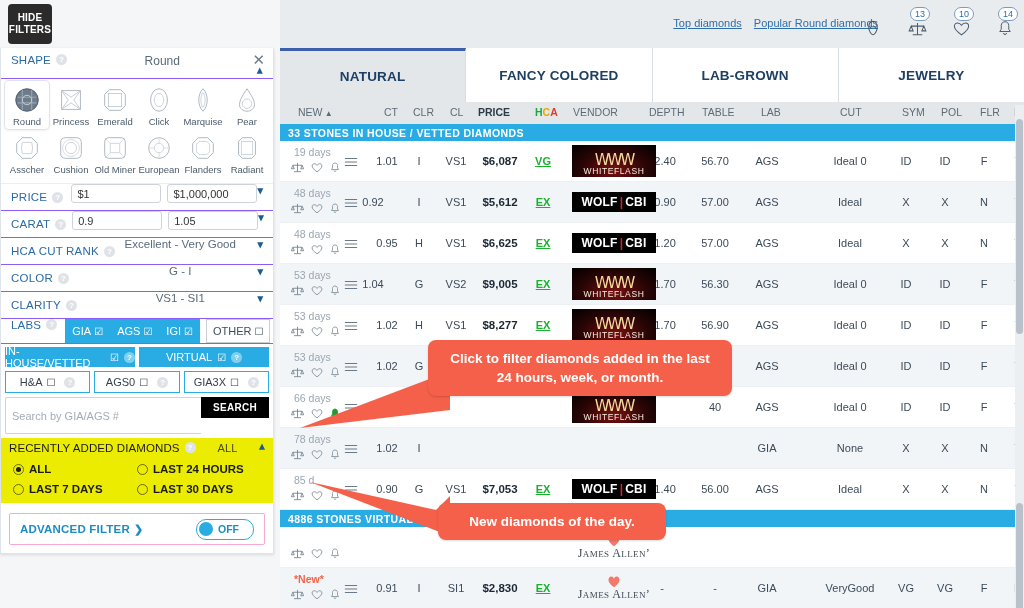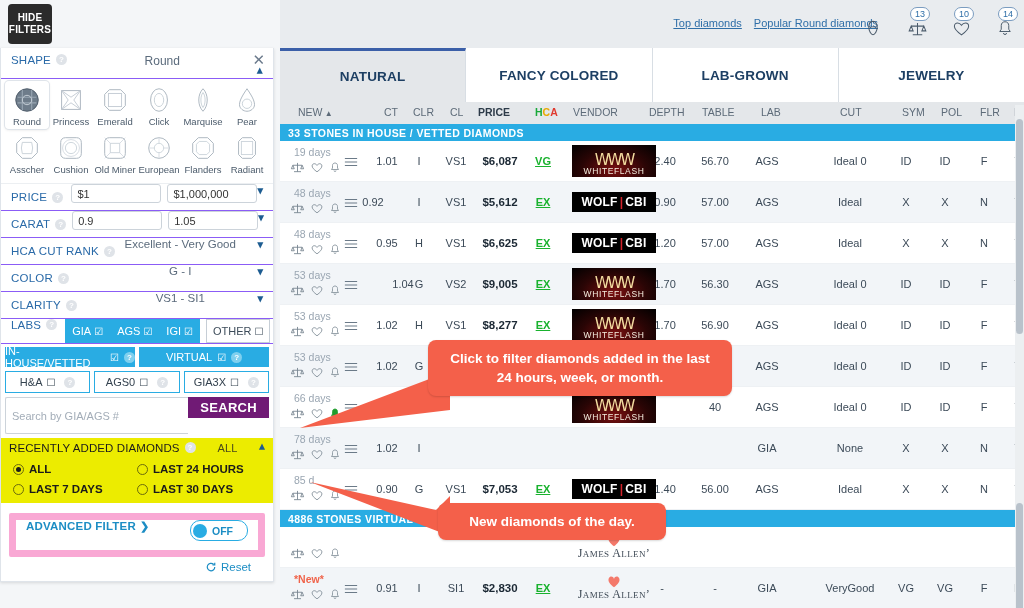--- a/index.html
+++ b/index.html
@@ -93,21 +93,21 @@
     font-size:11px;color:#34424f;cursor:pointer;
   }
   
   #search-row{display:flex;padding:0 4px 4px 4px;}
   #search-input{
     flex:1;height:19px;border:1px solid #ccd3da;border-right:none;border-radius:2px 0 0 2px;
     font-size:11px;padding:8px 6px;color:#333;font-family:Liberation Sans, sans-serif;
   }
   #search-input::placeholder{color:#a3adb8;}
   #search-btn{
-    background:#701a75;color:#fff;font-size:13px;font-weight:bold;
+    background:#000000;color:#fff;font-size:10px;font-weight:bold;
     padding:0 12px;height:21px;display:flex;align-items:center;cursor:pointer;letter-spacing:.3px;
   }
   
   #recent-header{
     background:#ecec00;height:19px;display:flex;align-items:center;padding:0 8px;
     font-size:11.5px;color:#1b1b1b;font-weight:normal;letter-spacing:.1px;
   }
   #recent-all{flex:1;text-align:center;color:#4a4a1a;font-size:11px;}
   #recent-body{background:#ecec00;padding:6px 12px 8px 12px;}
   .radio-grid{display:grid;grid-template-columns:1fr 1fr;row-gap:8px;}
@@ -115,21 +115,21 @@
   .radio-dot{
     width:9px;height:9px;border-radius:50%;border:1px solid #6b6b0d;background:#ecec00;
     display:inline-block;position:relative;flex:none;
   }
   .radio-dot.on::after{
     content:"";position:absolute;left:2px;top:2px;width:5px;height:5px;border-radius:50%;background:#1b1b1b;
   }
   
   #adv-wrap{padding:10px 8px 8px 8px;}
   #adv-box{
-    border:7px solid #f9a8d4;height:30px;display:flex;align-items:flex-start;
+    border:1px solid #f9a8d4;height:30px;display:flex;align-items:center;
     padding:0 10px;border-radius:2px;cursor:pointer;
   }
   #adv-label{color:#1c8dc4;font-size:11.5px;font-weight:bold;letter-spacing:.2px;}
   #adv-toggle{
     margin-left:auto;width:52px;height:19px;border-radius:10px;border:1px solid #29ace3;
     background:#fff;display:flex;align-items:center;padding:0 2px;cursor:pointer;
   }
   #adv-knob{width:14px;height:14px;border-radius:50%;background:#29ace3;flex:none;}
   #adv-off{font-size:10.5px;font-weight:bold;color:#1c8dc4;margin-left:5px;}
   #reset-row{display:flex;justify-content:flex-end;align-items:center;gap:4px;padding:4px 14px 0 0;}
@@ -459,27 +459,20 @@
 
     <div id="adv-wrap">
       <div id="adv-box">
         <span id="adv-label">ADVANCED FILTER</span>
         <span id="adv-label" style="color:#1c8dc4;font-size:11px;font-weight:bold;margin-left:4px;">❯</span>
         <div id="adv-toggle">
           <div id="adv-knob"></div>
           <span id="adv-off">OFF</span>
         </div>
       </div>
-      <div id="reset-row">
-        <svg width="12" height="12" viewBox="0 0 16 16">
-          <path d="M13 8a5 5 0 1 1-1.6-3.6" fill="none" stroke="#1c8dc4" stroke-width="1.6"></path>
-          <path d="M13 2.2 L13 5.2 L10 5.2" fill="none" stroke="#1c8dc4" stroke-width="1.6"></path>
-        </svg>
-        <span id="reset-txt">Reset</span>
-      </div>
     </div>
   </div>
 </div>
 
 <div id="main">
 
   <div id="top-bar">
     <div id="toplinks">
       <span class="toplink">Top diamonds</span>
       <span class="toplink">Popular Round diamonds</span>
@@ -663,21 +656,21 @@
               <path d="M12 20 C6 15.5 3 12.5 3 9 C3 6.5 5 5 7 5 C9 5 11 6.5 12 8 C13 6.5 15 5 17 5 C19 5 21 6.5 21 9 C21 12.5 18 15.5 12 20 Z" fill="none" stroke="#76848f" stroke-width="1.5"></path>
             </svg>
             <svg width="12" height="13" viewBox="0 0 24 24">
               <path d="M12 3 C9 3 7 5 7 8 V13 L5 16 H19 L17 13 V8 C17 5 15 3 12 3 Z" fill="none" stroke="#76848f" stroke-width="1.5"></path>
               <path d="M10 18 A2 2 0 0 0 14 18" fill="none" stroke="#76848f" stroke-width="1.5"></path>
             </svg>
           </div>
           <div class="hamb"><svg width="14" height="12" viewBox="0 0 16 12">
               <path d="M1 2 H15 M1 6 H15 M1 10 H15" stroke="#6b7a88" stroke-width="1.3"></path>
             </svg></div>
-          <div class="cell c" style="left: 110px; width: 26px;">1.04</div>
+          <div class="cell c" style="left: 80px; width: 26px;">1.04</div>
           <div class="cell c" style="left: 131px; width: 16px;">G</div>
           <div class="cell c" style="left: 164px; width: 24px;">VS2</div>
           <div class="cell c price" style="left: 194px; width: 52px;">$9,005</div>
           <div class="cell c" style="left: 362px; width: 40px;">61.70</div>
           <div class="cell c" style="left: 415px; width: 40px;">56.30</div>
           <div class="cell c" style="left: 472px; width: 30px;">AGS</div>
           <div class="cell c" style="left: 535px; width: 70px;">Ideal 0</div>
           <div class="cell c" style="left: 616px; width: 20px;">ID</div>
           <div class="cell c" style="left: 655px; width: 20px;">ID</div>
           <div class="cell c" style="left: 694px; width: 20px;">F</div>

